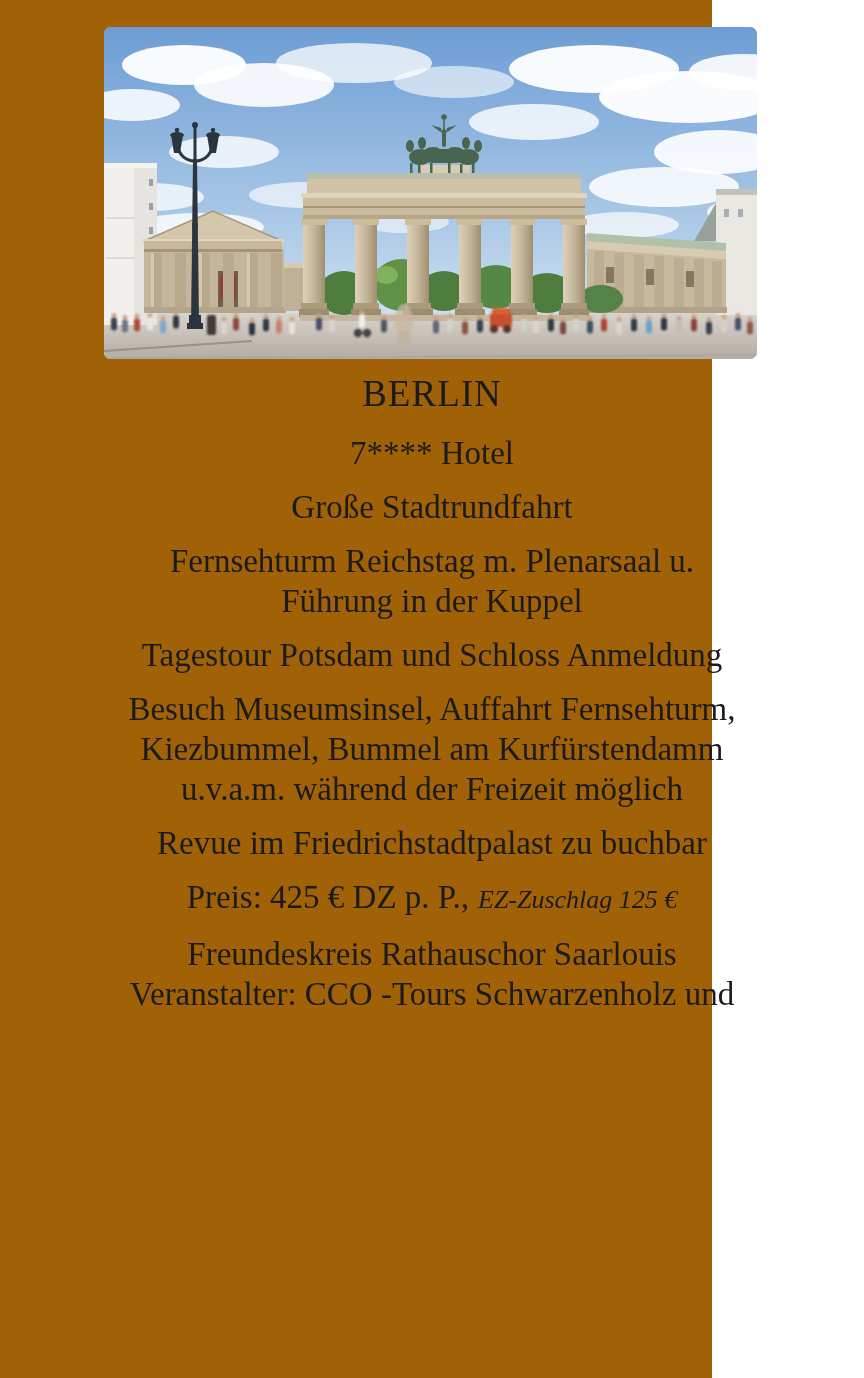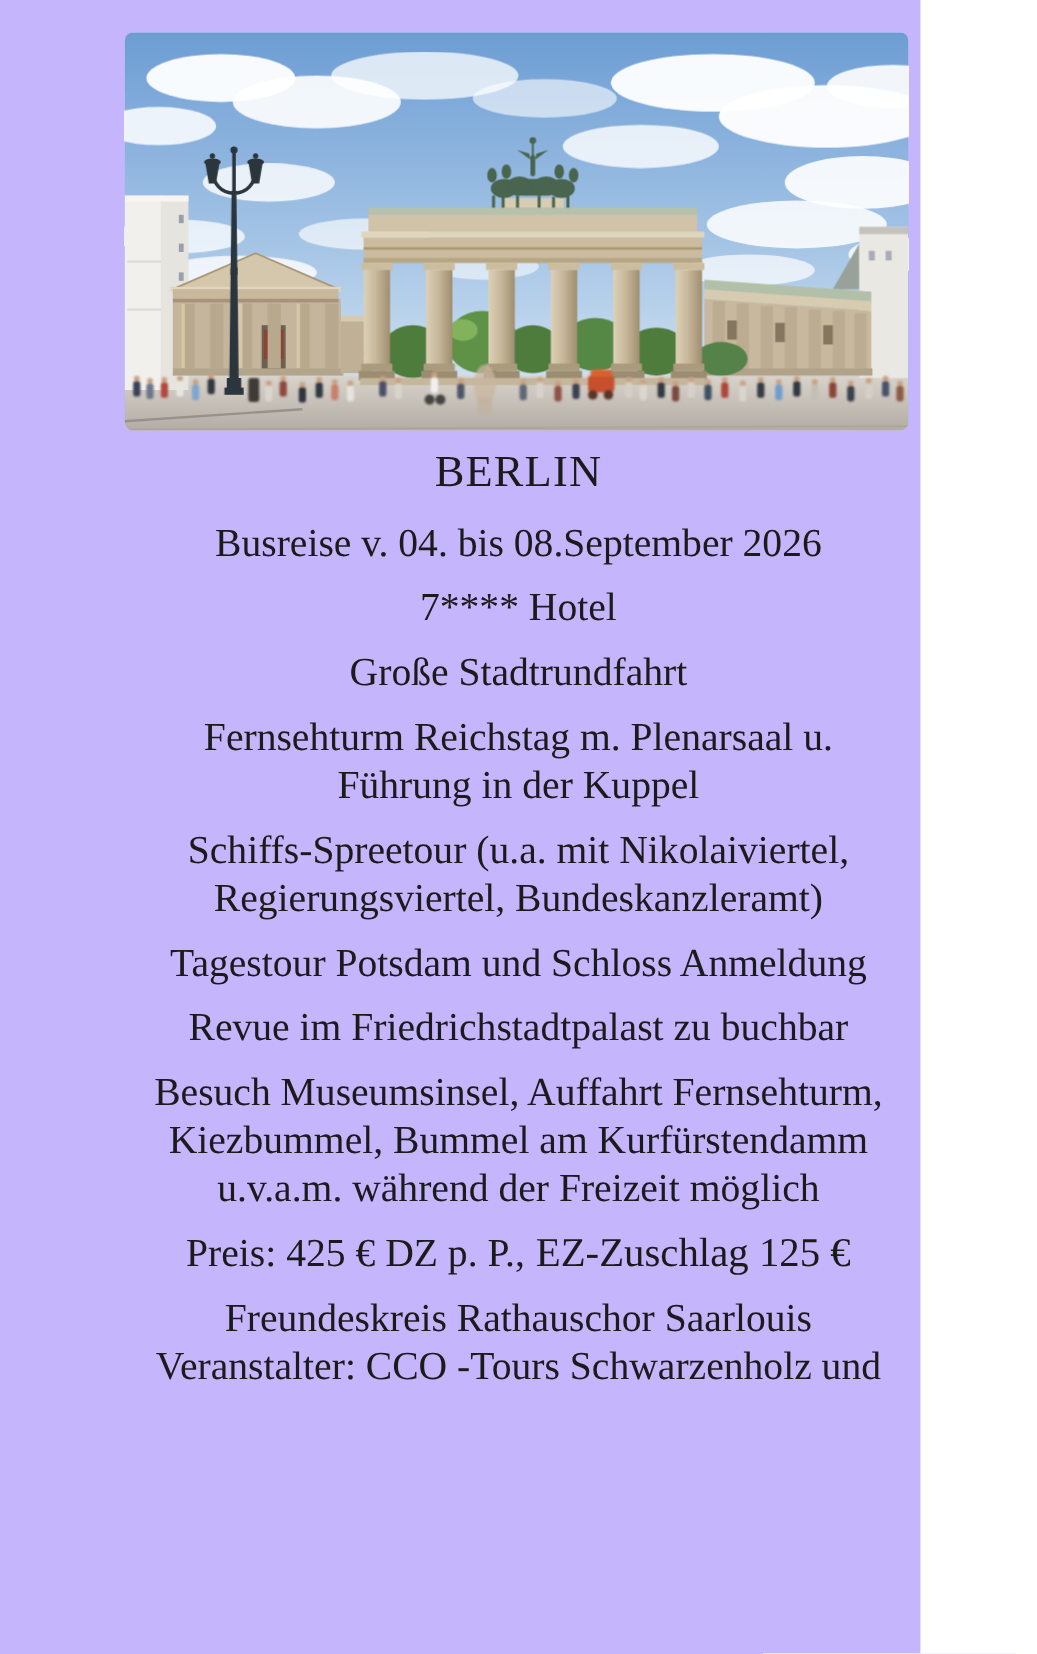--- a/index.html
+++ b/index.html
@@ -1,36 +1,36 @@
 <!DOCTYPE html>
 <html><head>
 <meta charset="utf-8">
 <style>
   html,body{margin:0;padding:0;background:#ffffff;}
   body{
     width:864px;height:1378px;overflow:hidden;
     font-family:"Liberation Serif","DejaVu Serif",serif;
     color:#1b1b1b;
   }
-  .flyer{position:relative;width:767px;height:1378px;background:#c4b5fd;}
+  .flyer{position:relative;width:712px;height:1378px;background:#a16207;}
   .photo{
     position:absolute;left:104px;top:27px;width:653px;height:332px;
     border-radius:7px;overflow:hidden;background:#9dbede;
   }
   .photo svg{display:block;}
   .content{
     position:absolute;left:0;top:359px;width:864px;text-align:center;
   }
   .title{
     font-size:37px;font-weight:normal;line-height:50px;
     margin:10px 0 0;letter-spacing:1px;
   }
   .para{font-size:33px;line-height:40px;margin:14px 0 0;}
   .line{display:block;}
-  .price-small{font-size:34px;margin-left:9px;}
+  .price-small{font-size:26px;margin-left:9px;font-style:italic;}
 </style>
 </head>
 <body>
 
 <div class="flyer">
 
   <div class="photo">
     <svg viewBox="0 0 653 332" width="653" height="332">
       <defs>
         <linearGradient id="sky" x1="0" y1="0" x2="0" y2="1">
@@ -283,47 +283,42 @@
       </g>
 
       <path d="M0,324 L148,314" stroke="#8f8881" stroke-width="2" opacity=".8" fill="none"></path>
       <path d="M0,331 L653,328" stroke="#a59e96" stroke-width="1.5" opacity=".5" fill="none"></path>
     </svg>
   </div>
 
   <main class="content">
     <h1 class="title">BERLIN</h1>
 
-    <p class="para">Busreise v. 04. bis 08.September 2026</p>
 
     <p class="para">7**** Hotel</p>
 
     <p class="para">Große Stadtrundfahrt</p>
 
     <p class="para">
       <span class="line">Fernsehturm Reichstag m. Plenarsaal u.</span>
       <span class="line">Führung in der Kuppel</span>
     </p>
 
-    <p class="para">
-      <span class="line">Schiffs-Spreetour (u.a. mit Nikolaiviertel,</span>
-      <span class="line">Regierungsviertel, Bundeskanzleramt)</span>
-    </p>
 
     <p class="para">Tagestour Potsdam und Schloss Anmeldung</p>
 
-
-    <p class="para">Revue im Friedrichstadtpalast zu buchbar</p>
 
     <p class="para">
       <span class="line">Besuch Museumsinsel, Auffahrt Fernsehturm,</span>
       <span class="line">Kiezbummel, Bummel am Kurfürstendamm</span>
       <span class="line">u.v.a.m. während der Freizeit möglich</span>
     </p>
 
+    <p class="para">Revue im Friedrichstadtpalast zu buchbar</p>
+
     <p class="para">
       <span>Preis: 425 € DZ p. P.,</span><span class="price-small">EZ-Zuschlag 125 €</span>
     </p>
 
 
     <p class="para">
       <span class="line">Freundeskreis Rathauschor Saarlouis</span>
       <span class="line">Veranstalter: CCO -Tours Schwarzenholz und</span>
     </p>
   </main>

